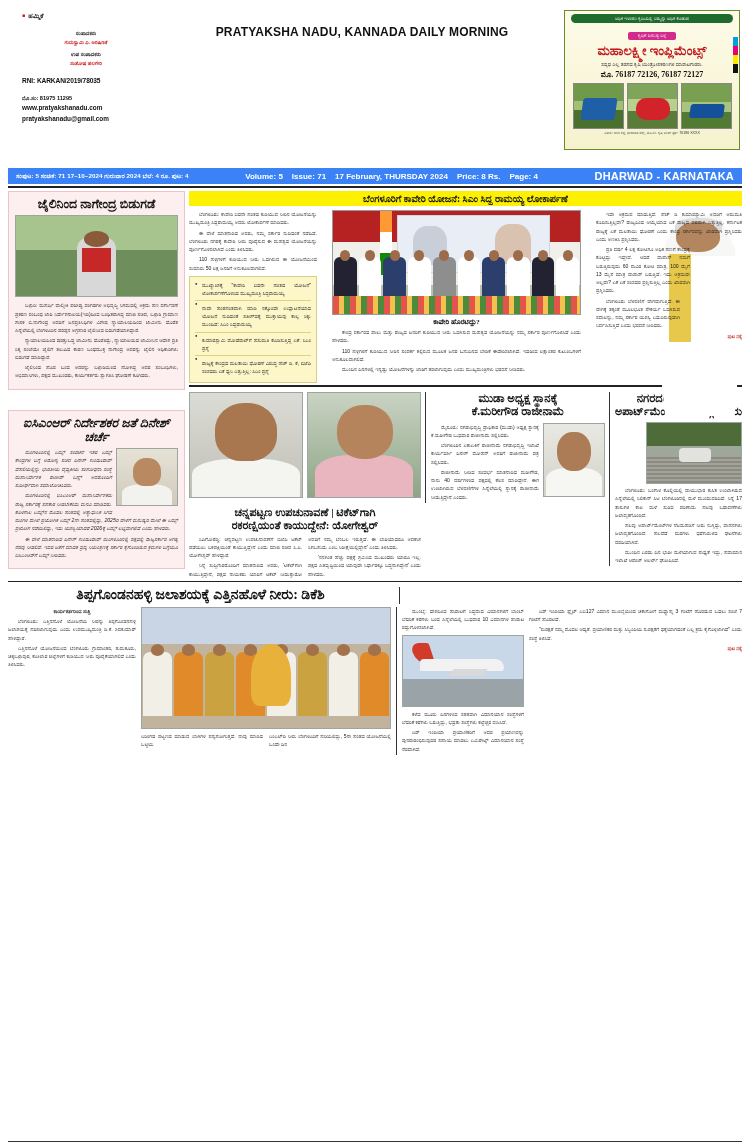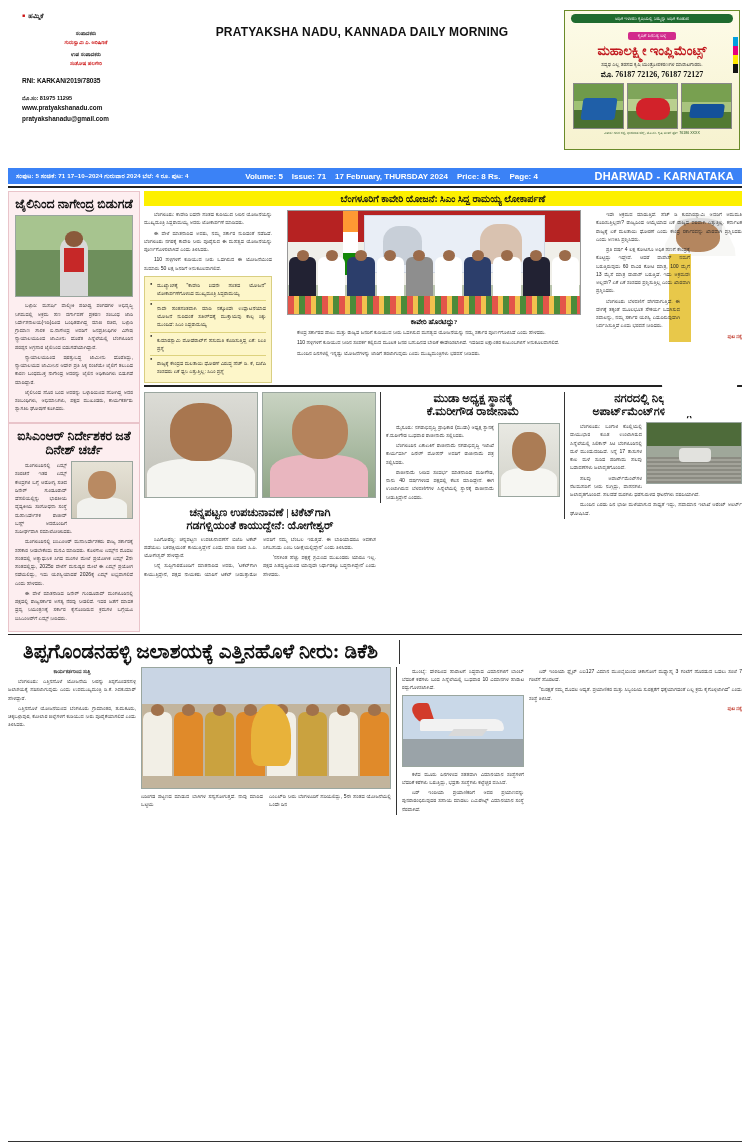--- a/index.html
+++ b/index.html
@@ -63,21 +63,21 @@
     margin-top:12px; background:#3b82f6; color:#fff; height:16px;
     display:flex; align-items:center; padding:0 8px; font-size:7px; font-weight:bold;
   }
   .ib-kn{ font-size:6.2px; letter-spacing:.1px;}
   .ib-mid{ flex:1; display:flex; gap:9px; justify-content:center; font-size:8px;}
   .ib-right{ font-size:11px; letter-spacing:.2px;}
   .rule{ height:1.5px; background:#222; margin:2px 0 3px 0;}
 
   
   .content{ display:flex; gap:4px; }
-  .col-left{ width:132px; }
+  .col-left{ width:177px; }
   .col-main{ flex:1; }
 
   .pinkbox{ background:#fdeef0; border:1px solid #e9c4ca; padding:5px 6px 7px 6px; }
   .kn-head{
     font-family:"Liberation Serif", serif; font-weight:bold; color:#111;
     line-height:1.18; text-align:center;
   }
   .h-left{ font-size:12.5px; }
   .photo{ background:#cfd8d2; border:1px solid #9aa69f; position:relative; overflow:hidden;}
   .body-kn{ font-size:5.1px; color:#222; text-align:justify; line-height:1.62; }
@@ -168,21 +168,21 @@
   .ph-flood{ background:linear-gradient(#4e6b3a 0 38%, #9fa79a 38% 56%, #8d8d84 56%); }
   .ph-flood:after{ content:""; position:absolute; left:34%; top:42%; width:34%; height:22%; background:#e2e2de; border-radius:4px;}
   .ph-flood:before{ content:""; position:absolute; left:0; bottom:0; width:100%; height:44%;
     background:repeating-linear-gradient(0deg,#8b8b82 0 2px,#a3a39a 2px 4px);}
 
   
   .band3{ margin-top:5px; }
   .b3-heads{ display:flex; }
   .b3-h1{ width:392px; border-right:1px solid #333; padding-right:6px;}
   .b3-h2{ flex:1; padding-left:6px;}
-  .h-bot{ font-size:20px; }
+  .h-bot{ font-size:14px; }
   .b3-cols{ display:flex; gap:5px; margin-top:3px;}
   .b3c{ width:128px;}
   .b3-photo-wrap{ width:250px;}
   .ph-puja{ height:122px; background:linear-gradient(#c9d5e4 0 30%, #c2b49c 30% 100%); position:relative; overflow:hidden;}
   .ph-puja:after{ content:""; position:absolute; left:44%; top:30%; width:16%; height:52%; background:#e8b23a; border-radius:50% 50% 20% 20%;}
   .puja-row{ position:absolute; left:0; top:16%; width:100%; height:74%; display:flex; align-items:flex-end;}
   .puja-row span{ flex:1; margin:0 1px; height:72%; background:#f2efe6; border-radius:7px 7px 0 0; position:relative;}
   .puja-row span:nth-child(2n){ background:#e08a2a;}
   .puja-row span:nth-child(3n){ background:#caa23f;}
   .puja-row span i{ position:absolute; left:26%; top:-8px; width:48%; height:12px; background:#a1724c; border-radius:50%;}
@@ -272,21 +272,21 @@
         <div class="photo ph-crowd" style="height:82px;margin-top:4px;">
           <div class="shawl"></div>
         </div>
         <div class="body-kn" style="margin-top:4px;">
           <p>ಬಳ್ಳಾರಿ: ಮಹರ್ಷಿ ವಾಲ್ಮೀಕಿ ಪರಿಶಿಷ್ಟ ಪಂಗಡಗಳ ಅಭಿವೃದ್ಧಿ ನಿಗಮದಲ್ಲಿ ಅಕ್ರಮ ಹಣ ವರ್ಗಾವಣೆ ಪ್ರಕರಣ ಸಂಬಂಧ ಜಾರಿ ನಿರ್ದೇಶನಾಲಯ(ಇಡಿ)ದಿಂದ ಬಂಧಿತರಾಗಿದ್ದ ಮಾಜಿ ಸಚಿವ, ಬಳ್ಳಾರಿ ಗ್ರಾಮಾಣ ಶಾಸಕ ಬಿ.ನಾಗೇಂದ್ರ ಅವರಿಗೆ ಜನಪ್ರತಿನಿಧಿಗಳ ವಿಶೇಷ ನ್ಯಾಯಾಲಯದಿಂದ ಜಾಮೀನು ದೊರೆತ ಹಿನ್ನೆಲೆಯಲ್ಲಿ ಬೆಂಗಳೂರಿನ ಪರಪ್ಪನ ಅಗ್ರಹಾರ ಜೈಲಿನಿಂದ ಬಿಡುಗಡೆಯಾಗಿದ್ದಾರೆ.</p>
           <p>ನ್ಯಾಯಾಲಯದಿಂದ ಷರತ್ತುಬದ್ಧ ಜಾಮೀನು ದೊರೆತಿದ್ದು, ನ್ಯಾಯಾಲಯದ ಜಾಮೀನಿನ ಆದೇಶ ಪ್ರತಿ ಸಿಕ್ಕ ಸಂಜೆಯೇ ಜೈಲಿಗೆ ತಲುಪಿದ ಕಾರಣ ಬಂಧಮುಕ್ತ ನಾಗೇಂದ್ರ ಅವರನ್ನು ಜೈಲಿನ ಅಧಿಕಾರಿಗಳು ಬಿಡುಗಡೆ ಮಾಡಿದ್ದಾರೆ.</p>
           <p>ಜೈಲಿನಿಂದ ಹೊರ ಬಂದ ಅವರನ್ನು ಬಳ್ಳಾರಿಯಿಂದ ಹೋಗಿದ್ದ ಅವರ ಸಂಬಂಧಿಗಳು, ಅಭಿಮಾನಿಗಳು, ಪಕ್ಷದ ಮುಖಂಡರು, ಕಾರ್ಯಕರ್ತರು ಸ್ವಾಗತಿಸಿ ಘೋಷಣೆ ಕೂಗಿದರು.</p>
         </div>
       </div>
 
-      <div class="pinkbox" style="margin-top:0;">
+      <div class="pinkbox" style="margin-top:20px;font-style:italic;">
         <div class="kn-head h-left">ಐಸಿಎಂಆರ್ ನಿರ್ದೇಶಕರ ಜತೆ ದಿನೇಶ್ ಚರ್ಚೆ</div>
         <div class="photo pf-man" style="width:62px;height:58px;float:right;margin:3px 0 2px 4px;"></div>
         <div class="body-kn" style="margin-top:3px;">
           <p>ಮಂಗಳೂರಿನಲ್ಲಿ ಏಮ್ಸ್ ಸಂರಚನೆ ಇತರ ಏಮ್ಸ್ ಕೇಂದ್ರಗಳ ಬಗ್ಗೆ ಆರೋಗ್ಯ ಸಚಿವ ದಿನೇಶ್ ಗುಂಡೂರಾವ್ ದೆಹಲಿಯಲ್ಲಿನ್ನು ಭಾರತೀಯ ವೈದ್ಯಕೀಯ ಸಂಶೋಧನಾ ಸಂಸ್ಥೆ ಮಹಾನಿರ್ದೇಶಕ ರಾಜೀವ್ ಬಹ್ಲ್ ಅವರೊಂದಿಗೆ ಸುದೀರ್ಘವಾಗಿ ಸಮಾಲೋಚಿಸಿದರು.</p>
           <p>ಮಂಗಳೂರಿನಲ್ಲಿ ಐಸಿಎಂಆರ್ ಮಹಾನಿರ್ದೇಶಕರು ರಾಜ್ಯ ಸರ್ಕಾರಕ್ಕೆ ಸಹಕಾರ ನೀಡಬೇಕೆಂದು ಮನವಿ ಮಾಡಿದರು. ಕೊಳಗಾಲ ಏಮ್ಸ್‌ನ ಮೊದಲ ಹಂತದಲ್ಲಿ ಅತ್ಯಾಧುನಿಕ ಸಿಗದ ಮಂಗಳ ಮೇಲೆ ಪ್ರಯೋಗಿಕ ಏಮ್ಸ್ 2ನೇ ಹಂತದಲ್ಲಿದ್ದು, 2025ರ ವೇಳೆಗೆ ಮನುಷ್ಯರ ಮೇಲೆ ಈ ಏಮ್ಸ್ ಪ್ರಯೋಗ ನಡೆಯಲಿದ್ದು, ಇದು ಯಶಸ್ವಿಯಾದರೆ 2026ಕ್ಕೆ ಏಮ್ಸ್ ಲಭ್ಯವಾಗಲಿದೆ ಎಂದು ಹೇಳಿದರು.</p>
           <p>ಈ ವೇಳೆ ಮಾತನಾಡಿದ ದಿನೇಶ್ ಗುಂಡೂರಾವ್ ಮಂಗಳೂರಿನಲ್ಲಿ ಪಕ್ಷದಲ್ಲಿ ರಾಜ್ಯಸರ್ಕಾರ ಅಗತ್ಯ ನೆರವು ನೀಡಲಿದೆ. ಇದರ ಜತೆಗೆ ಮಾದಕ ದ್ರವ್ಯ ನಿಯಂತ್ರಣಕ್ಕೆ ಸರ್ಕಾರ ಕೈಗೊಂಡಿರುವ ಕ್ರಮಗಳ ಬಗ್ಗೆಯೂ ಐಸಿಎಂಆರ್‌ಗೆ ಏಮ್ಸ್ ನೀಡಿದರು.</p>
         </div>
       </div>
     </div>
 
@@ -375,21 +375,21 @@
       <div class="rule"></div>
 
       <div class="band2">
 
         <div class="b2-a">
           <div class="twin">
             <div class="photo pf-hdk"></div>
             <div class="photo pf-pink"></div>
           </div>
           <div class="kn-head h-sub2" style="margin-top:8px;">ಚನ್ನಪಟ್ಟಣ ಉಪಚುನಾವಣೆ | ಟಿಕೆಟ್‌ಗಾಗಿ</div>
-          <div class="kn-head h-sub2">ಗಡಗಳ್ಷಿಯಂತೆ ಕಾಯುದ್ದೇನೆ: ಯೋಗೇಶ್ವರ್</div>
+          <div class="kn-head h-sub2">ರಕರಣ್ಷಿಯಂತೆ ಕಾಯುದ್ದೇನೆ: ಯೋಗೇಶ್ವರ್</div>
           <div class="body-kn" style="margin-top:3px;column-count:2;column-gap:6px;">
             <p>ಸಿಪಿಗೋರೆಡ್ಡಿ: ಚನ್ನಪಟ್ಟಣ ಉಪಚುನಾವಣೆಗೆ ಬಿಜೆಪಿ ಟಿಕೆಟ್ ಪಡೆಯಲು ಬಕಪಕ್ಷಿಯಂತೆ ಕಾಯುತ್ತಿದ್ದೇನೆ ಎಂದು ಮಾಜಿ ಸಚಿವ ಸಿ.ಪಿ. ಯೋಗೇಶ್ವರ್ ಹೇಳಿದ್ದಾರೆ.</p>
             <p>ನಿನ್ನೆ ಸುದ್ದಿಗಾರರೊಂದಿಗೆ ಮಾತನಾಡಿದ ಅವರು, 'ಟಿಕೆಟ್‌ಗಾಗಿ ಕಾಯುತ್ತಿದ್ದೇನೆ, ಪಕ್ಷದ ನಾಯಕರು ಯಾರಿಗೆ ಟಿಕೆಟ್ ನೀಡುತ್ತಾರೋ ಅವರಿಗೆ ನಮ್ಮ ಬೆಂಬಲ ಇರುತ್ತದೆ. ಈ ಬಾರಿಯಾದರೂ ಅವಕಾಶ ಸಿಗಬಹುದು ಎಂಬ ನಿರೀಕ್ಷೆಯಲ್ಲಿದ್ದೇನೆ' ಎಂದು ತಿಳಿಸಿದರು.</p>
             <p>'ನನಗಿಂತ ಹೆಚ್ಚು ಪಕ್ಷಕ್ಕೆ ಶ್ರಮಿಸಿದ ಮುಖಂಡರು ಯಾರೂ ಇಲ್ಲ. ಪಕ್ಷದ ಹಿತದೃಷ್ಟಿಯಿಂದ ಯಾವುದೇ ನಿರ್ಧಾರಕ್ಕೂ ಬದ್ಧನಾಗಿದ್ದೇನೆ' ಎಂದು ಹೇಳಿದರು.</p>
           </div>
         </div>
 
         <div class="b2-b divv">
           <div class="kn-head h-mid">ಮುಡಾ ಅಧ್ಯಕ್ಷ ಸ್ಥಾನಕ್ಕೆ</div>
           <div class="kn-head h-mid">ಕೆ.ಮರೀಗೌಡ ರಾಜೀನಾಮೆ</div>

